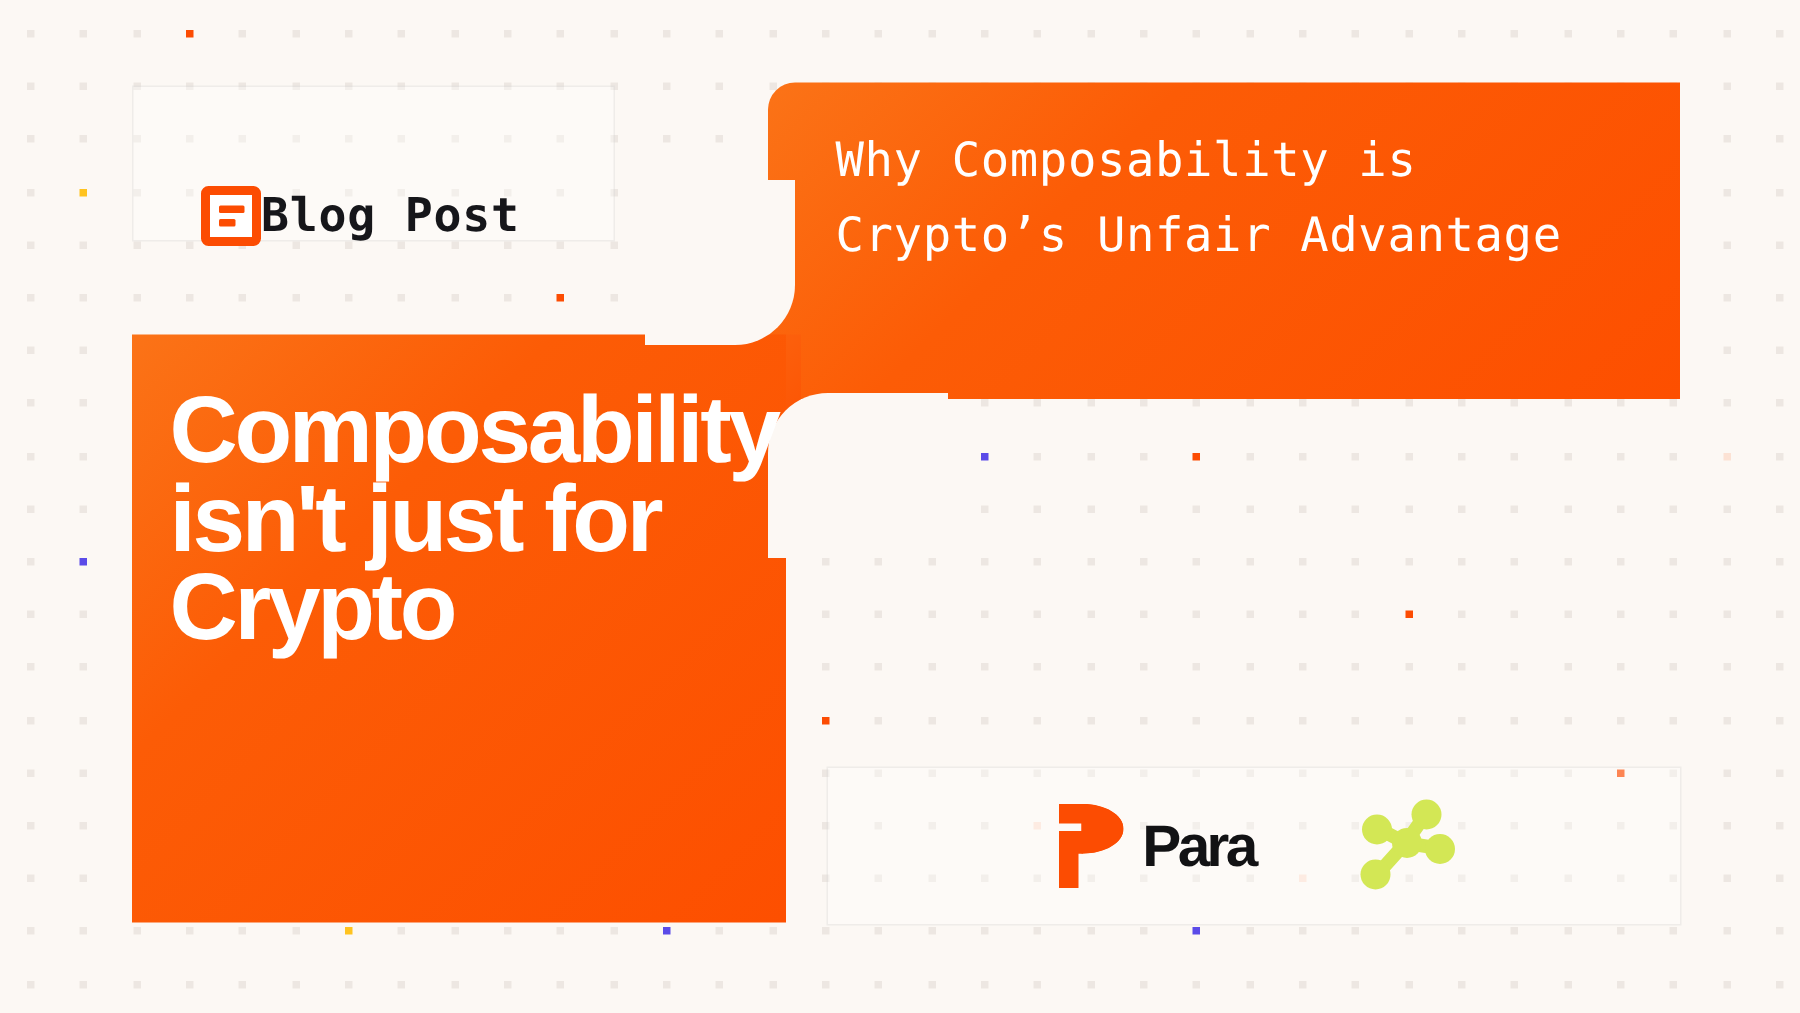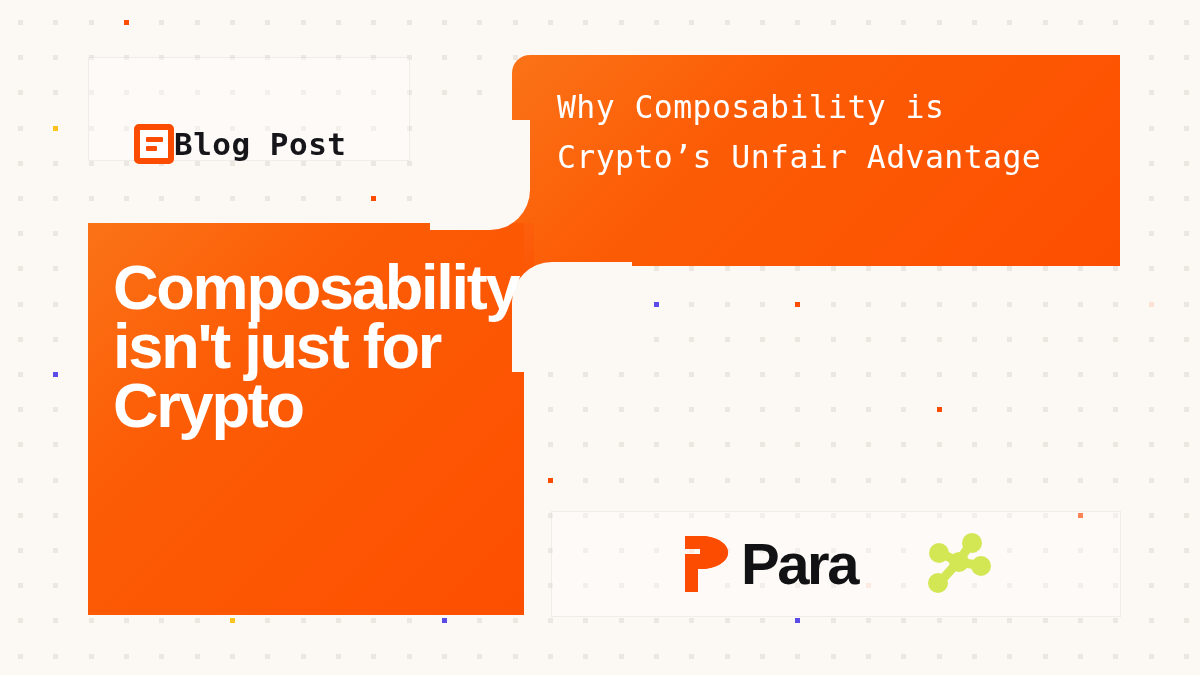--- a/index.html
+++ b/index.html
@@ -141,21 +141,21 @@
     display:flex; align-items:center; justify-content:center;
     gap:68px;
   }
   .logo { display:flex; align-items:center; }
 
   
   #logo-para { gap:13px; }
   #para-mark { width:43px; height:56px; flex:none; }
   #para-word {
     font-family:"Liberation Sans", sans-serif;
-    font-size:58px; font-weight:700;
+    font-size:39px; font-weight:700;
     letter-spacing:-2.4px;
     color:#121214;
     line-height:1;
   }
 
   
   #logo-tapestry { gap:2px; align-items:flex-end; }
   #tapestry-mark { width:68px; height:62px; flex:none; margin-bottom:2px; margin-right:-6px; }
   #tapestry-word {
     font-family:"Liberation Sans", sans-serif;

